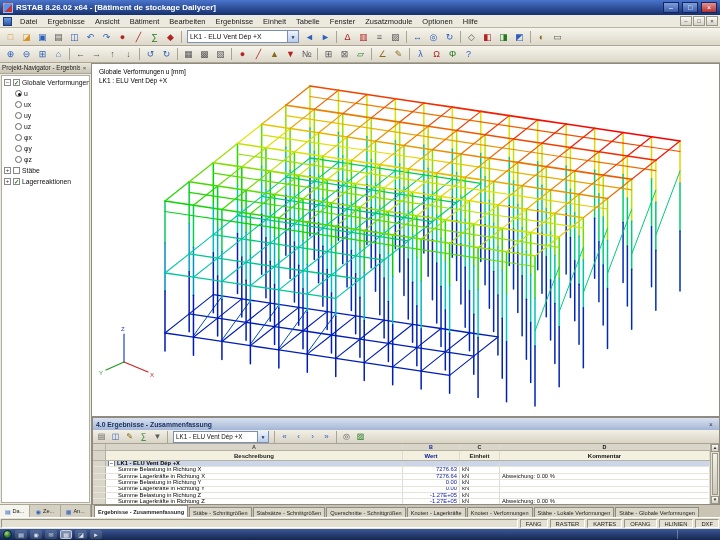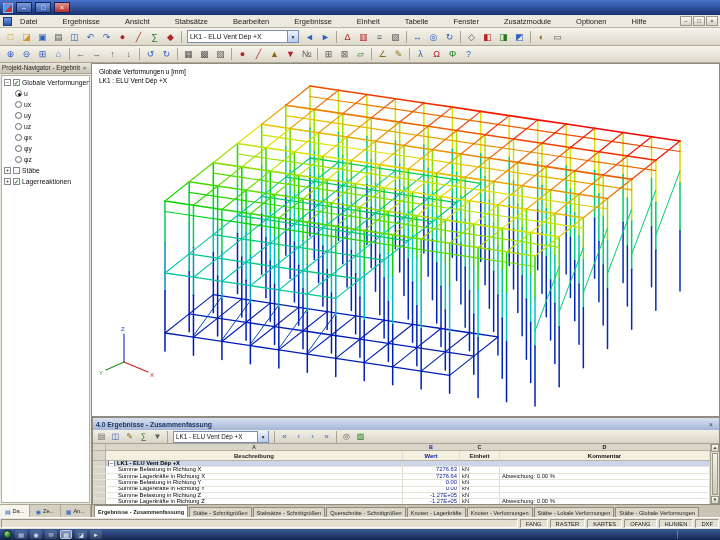--- a/index.html
+++ b/index.html
@@ -10,21 +10,21 @@
   
   .titlebar{left:0;top:0;width:720px;height:15px;background:linear-gradient(#4a74cc,#16306e);color:#fff;display:flex;align-items:center;gap:3px;padding:0 3px;}
   .app-icon{width:10px;height:10px;background:linear-gradient(135deg,#5a94e8 0 55%,#c43434 55% 100%);border:1px solid rgba(255,255,255,.4);flex:0 0 auto;}
   .titlebar .t{font-size:8px;font-weight:bold;flex:1;white-space:nowrap;overflow:hidden;}
   .wbtn{width:16px;height:11px;background:linear-gradient(#7e9fdd,#3a5aa6);border:1px solid #14245c;color:#fff;font-size:7px;line-height:9px;text-align:center;flex:0 0 auto;}
   .wbtn.close{background:linear-gradient(#e89090,#b23030);}
 
   
   .menubar{left:0;top:15px;width:720px;height:13px;background:#eceadf;border-bottom:1px solid #b8b4a4;display:flex;align-items:center;padding:0 2px;}
   .mdoc{width:9px;height:9px;background:linear-gradient(#6a9ae0,#2c56a8);border:1px solid #1a3a7a;margin:0 3px 0 1px;flex:0 0 auto;}
-  #menu-items{display:flex;flex:1;gap:15px;}
+  #menu-items{display:flex;flex:1;}
   .menu-item{padding:1px 5px;font-size:7.5px;color:#1a1a1a;white-space:nowrap;}
   .mdi-btn{width:12px;height:10px;background:linear-gradient(#fafaf6,#d8d4c6);border:1px solid #9a968a;font-size:6px;line-height:8px;text-align:center;color:#333;margin-left:1px;flex:0 0 auto;}
 
   
   .toolbar{left:0;width:720px;background:linear-gradient(#f6f4ec,#ddd8ca);border-bottom:1px solid #aba795;display:flex;align-items:center;gap:1px;padding:0 3px;}
   .tb1{top:28px;height:18px;}
   .tb2{top:46px;height:17px;}
   .iconrow{display:flex;align-items:center;gap:1px;}
   .tbtn{width:15px;height:14px;display:flex;align-items:center;justify-content:center;font-size:9px;border:1px solid transparent;border-radius:1px;cursor:default;}
   .tsep{width:1px;height:12px;background:#aaa593;margin:0 2px;}
@@ -99,32 +99,33 @@
   .start-orb{width:9px;height:9px;border-radius:50%;background:radial-gradient(circle at 35% 30%,#a8dc70,#2d7a2d 55%,#123c74);border:1px solid #0a1c3a;flex:0 0 auto;}
   .tb-icon{width:12px;height:9px;border-radius:2px;background:rgba(255,255,255,.13);display:flex;align-items:center;justify-content:center;font-size:6px;color:#d8e4f4;flex:0 0 auto;}
   .tb-icon.active{background:rgba(255,255,255,.38);border:1px solid rgba(255,255,255,.55);}
   .tray{margin-left:auto;width:40px;height:9px;border-left:1px solid rgba(255,255,255,.3);}
 </style>
 </head>
 <body>
 
 <div class="titlebar abs">
   <div class="app-icon"></div>
+  <div class="t">RSTAB 8.26.02 x64 - [Bâtiment de stockage Dailycer]</div>
   <div class="wbtn">–</div>
   <div class="wbtn">□</div>
   <div class="wbtn close">×</div>
 </div>
 
 <div class="menubar abs">
   <div class="mdoc"></div>
   <div id="menu-items">
       <span class="menu-item">Datei</span>
       <span class="menu-item">Ergebnisse</span>
       <span class="menu-item">Ansicht</span>
-      <span class="menu-item">Stabsätze</span>
+      <span class="menu-item">Bâtiment</span>
       <span class="menu-item">Bearbeiten</span>
       <span class="menu-item">Ergebnisse</span>
       <span class="menu-item">Einheit</span>
       <span class="menu-item">Tabelle</span>
       <span class="menu-item">Fenster</span>
       <span class="menu-item">Zusatzmodule</span>
       <span class="menu-item">Optionen</span>
       <span class="menu-item">Hilfe</span>
     </div>
   <div class="mdi-btn">–</div>

